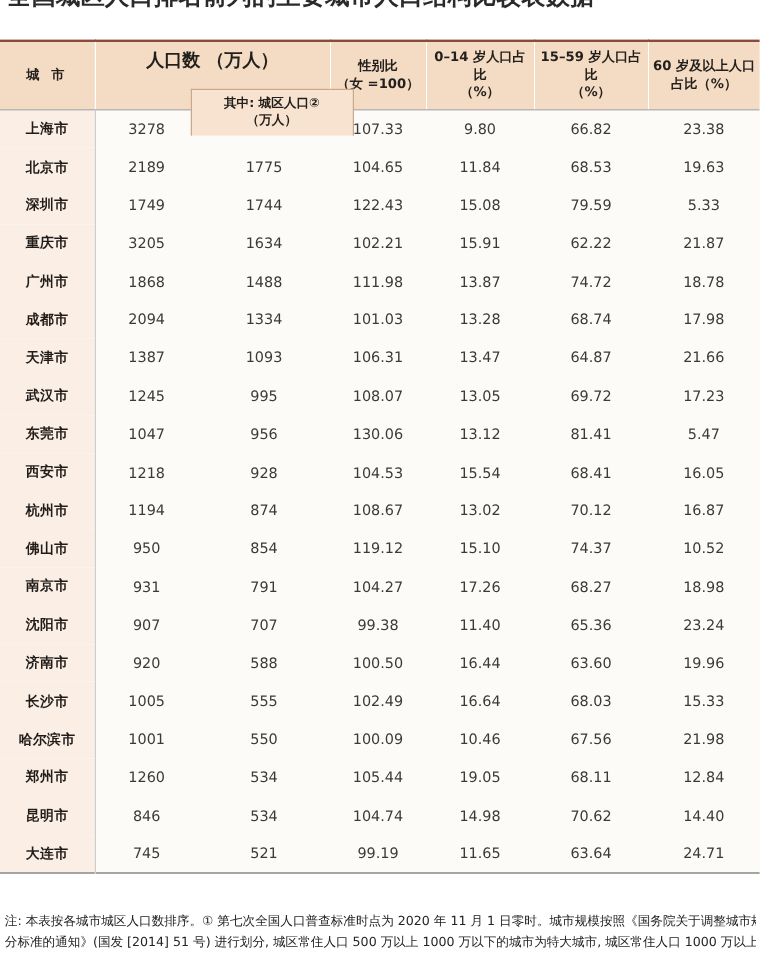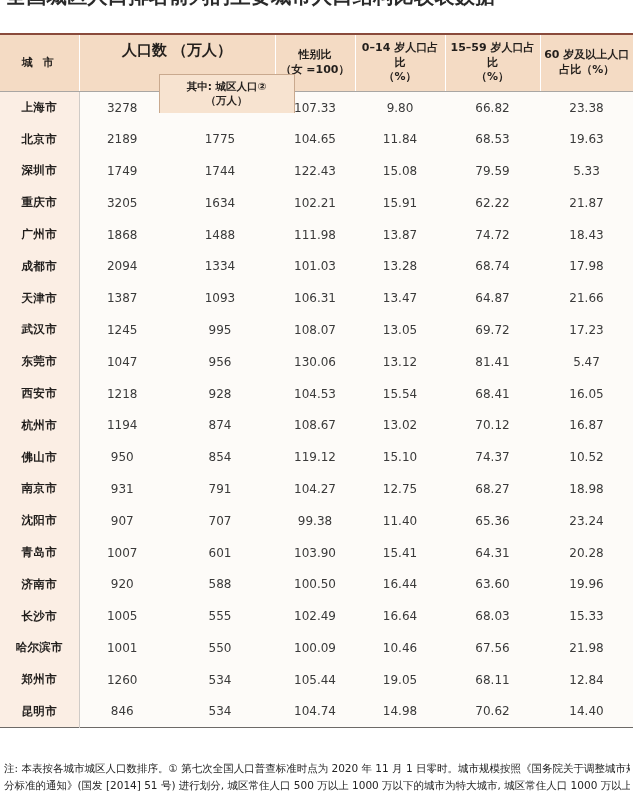--- a/index.html
+++ b/index.html
@@ -195,21 +195,21 @@
           <td>62.22</td>
           <td>21.87</td>
         </tr>
         <tr>
           <td class="city">广州市</td>
           <td>1868</td>
           <td>1488</td>
           <td>111.98</td>
           <td>13.87</td>
           <td>74.72</td>
-          <td>18.43</td>
+          <td>18.78</td>
         </tr>
         <tr>
           <td class="city">成都市</td>
           <td>2094</td>
           <td>1334</td>
           <td>101.03</td>
           <td>13.28</td>
           <td>68.74</td>
           <td>17.98</td>
         </tr>
@@ -265,43 +265,34 @@
           <td>119.12</td>
           <td>15.10</td>
           <td>74.37</td>
           <td>10.52</td>
         </tr>
         <tr>
           <td class="city">南京市</td>
           <td>931</td>
           <td>791</td>
           <td>104.27</td>
-          <td>12.75</td>
+          <td>17.26</td>
           <td>68.27</td>
           <td>18.98</td>
         </tr>
         <tr>
           <td class="city">沈阳市</td>
           <td>907</td>
           <td>707</td>
           <td>99.38</td>
           <td>11.40</td>
           <td>65.36</td>
           <td>23.24</td>
         </tr>
         <tr>
-          <td class="city">青岛市</td>
-          <td>1007</td>
-          <td>601</td>
-          <td>103.90</td>
-          <td>15.41</td>
-          <td>64.31</td>
-          <td>20.28</td>
-        </tr>
-        <tr>
           <td class="city">济南市</td>
           <td>920</td>
           <td>588</td>
           <td>100.50</td>
           <td>16.44</td>
           <td>63.60</td>
           <td>19.96</td>
         </tr>
         <tr>
           <td class="city">长沙市</td>
@@ -332,20 +323,29 @@
         </tr>
         <tr>
           <td class="city">昆明市</td>
           <td>846</td>
           <td>534</td>
           <td>104.74</td>
           <td>14.98</td>
           <td>70.62</td>
           <td>14.40</td>
         </tr>
+        <tr>
+          <td class="city">大连市</td>
+          <td>745</td>
+          <td>521</td>
+          <td>99.19</td>
+          <td>11.65</td>
+          <td>63.64</td>
+          <td>24.71</td>
+        </tr>
       </tbody>
   </table>
 </div>
 
 <div id="footnote">
   <div class="fn-line">注: 本表按各城市城区人口数排序。① 第七次全国人口普查标准时点为 2020 年 11 月 1 日零时。城市规模按照《国务院关于调整城市规模划</div>
   <div class="fn-line">分标准的通知》(国发 [2014] 51 号) 进行划分, 城区常住人口 500 万以上 1000 万以下的城市为特大城市, 城区常住人口 1000 万以上的城</div>
 </div>
 
 </body></html>

